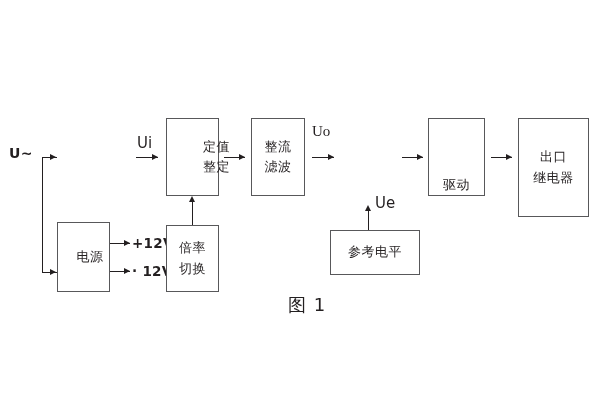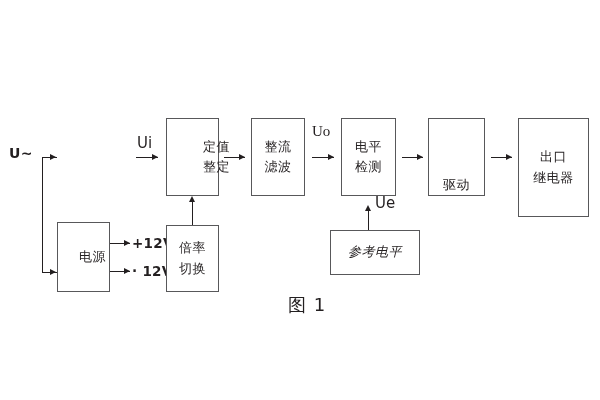--- a/index.html
+++ b/index.html
@@ -26,22 +26,22 @@
     align-items: center;
     justify-content: center;
     color: #231f20;
     font-size: 13px;
     line-height: 1.55;
     letter-spacing: 0.5px;
     white-space: nowrap;
   }
   .block .ln { display: block; }
   .block.left-text {
-    align-items: flex-start;
-    padding-left: 21px;
+    align-items: center;
+    padding-left: 13px;
   }
   
   .label {
     position: absolute;
     color: #231f20;
     font-size: 15px;
     white-space: nowrap;
     line-height: 1;
   }
   .label.big {
@@ -116,24 +116,20 @@
 
   <div class="block" style="left:251px; top:118px; width:54px; height:78px;text-align:center;">
     <span class="ln">整流</span>
     <span class="ln">滤波</span>
   </div>
 
   <div class="label" style="left:312px; top:124px;font-family:Liberation Serif, serif;">Uo</div>
   <div class="hline" style="left:312px; top:157px; width:22px;"></div>
   <div class="arrow-r" style="left:328px; top:153.5px;"></div>
 
-  <div class="block" style="left:341px; top:118px; width:55px; height:78px;">
-    <span class="ln">电平</span>
-    <span class="ln">检测</span>
-  </div>
 
   <div class="hline" style="left:402px; top:157px; width:21px;"></div>
   <div class="arrow-r" style="left:417px; top:153.5px;"></div>
 
   <div class="block" style="left:428px; top:118px; width:57px; height:78px;justify-content:flex-end;">
     <span class="ln">驱动</span>
   </div>
 
   <div class="hline" style="left:491px; top:157px; width:21px;"></div>
   <div class="arrow-r" style="left:506px; top:153.5px;"></div>
@@ -156,21 +152,21 @@
   <div class="label volt" style="left:132px; top:265px;">· 12V</div>
 
   <div class="block" style="left:166px; top:225px; width:53px; height:67px;">
     <span class="ln">倍率</span>
     <span class="ln">切换</span>
   </div>
 
   <div class="vline" style="left:192px; top:200px; height:25px;"></div>
   <div class="arrow-u" style="left:188.5px; top:196px;"></div>
 
-  <div class="block" style="left:330px; top:230px; width:90px; height:45px;font-style:italic;">
+  <div class="block" style="left:330px; top:230px; width:90px; height:45px;">
     <span class="ln">参考电平</span>
   </div>
 
   <div class="vline" style="left:368px; top:209px; height:21px;"></div>
   <div class="arrow-u" style="left:364.5px; top:205px;"></div>
   <div class="label" style="left:375px; top:196px;">Ue</div>
 
   <div class="label cap" style="left:288px; top:296px;">图 1</div>
 
 </div>

